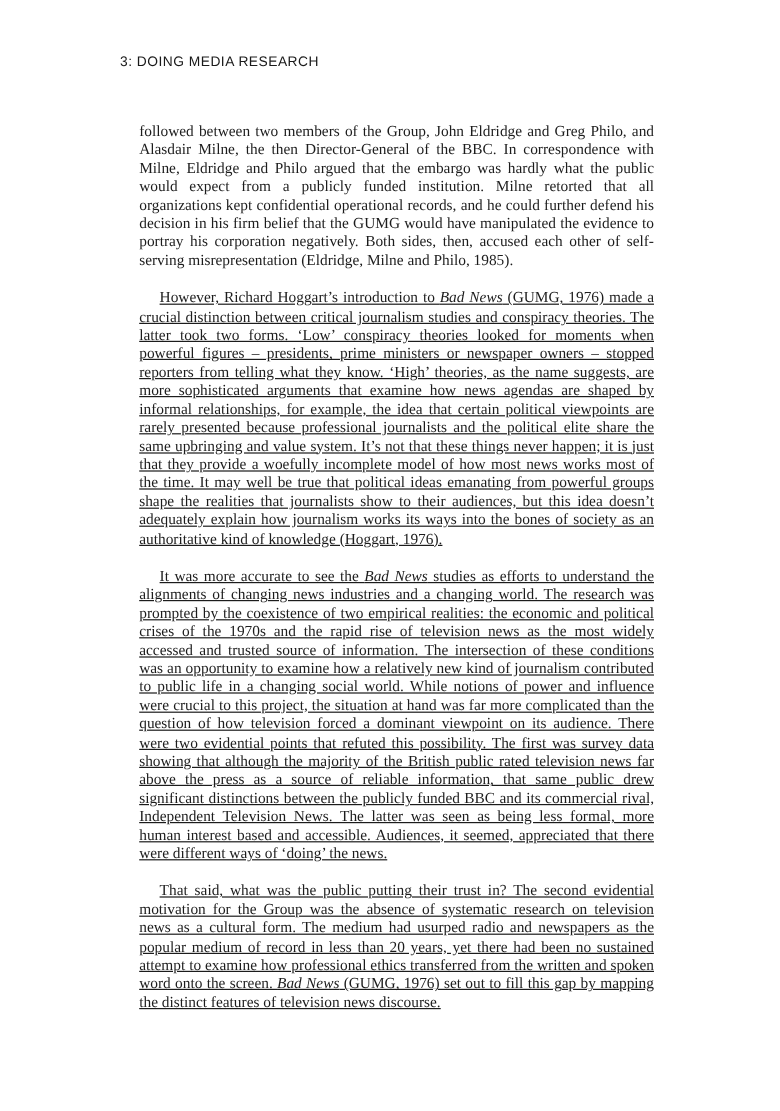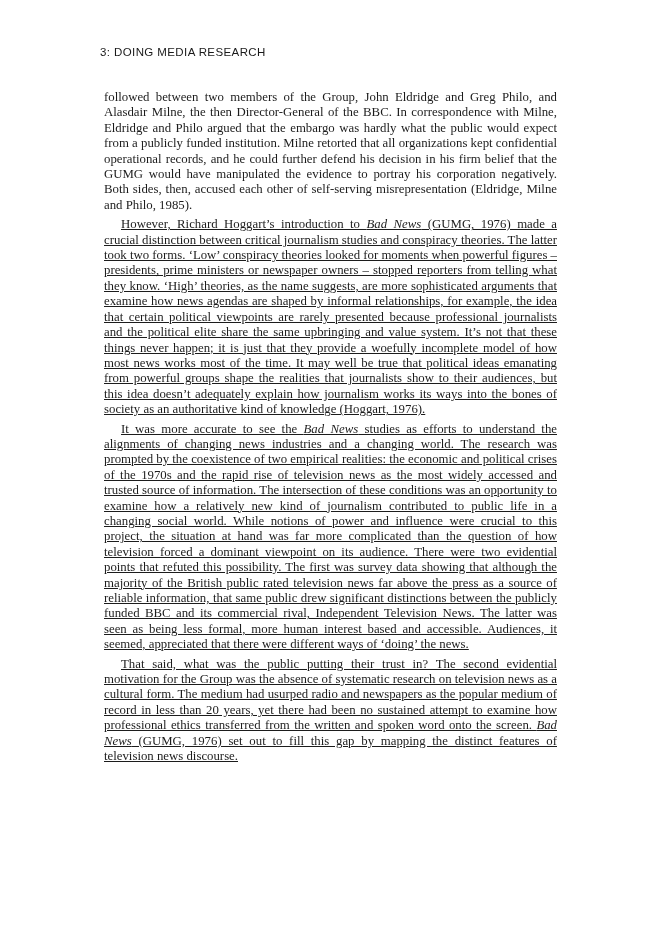--- a/index.html
+++ b/index.html
@@ -28,21 +28,21 @@
     left: 100px;
     top: 86px;
     width: 461px;
     font-family: "Liberation Serif", serif;
     font-size: 12.8px;
     line-height: 15.4px;
     color: #1c1c1c;
     text-align: justify;
   }
   .body-text p {
-    margin: 4px;
+    margin: 16px;
     padding: 0;
   }
   .body-text p.indent {
     text-indent: 17px;
     text-decoration: underline;
   }
   .body-text em {
     font-style: italic;
   }
   .page-number {

